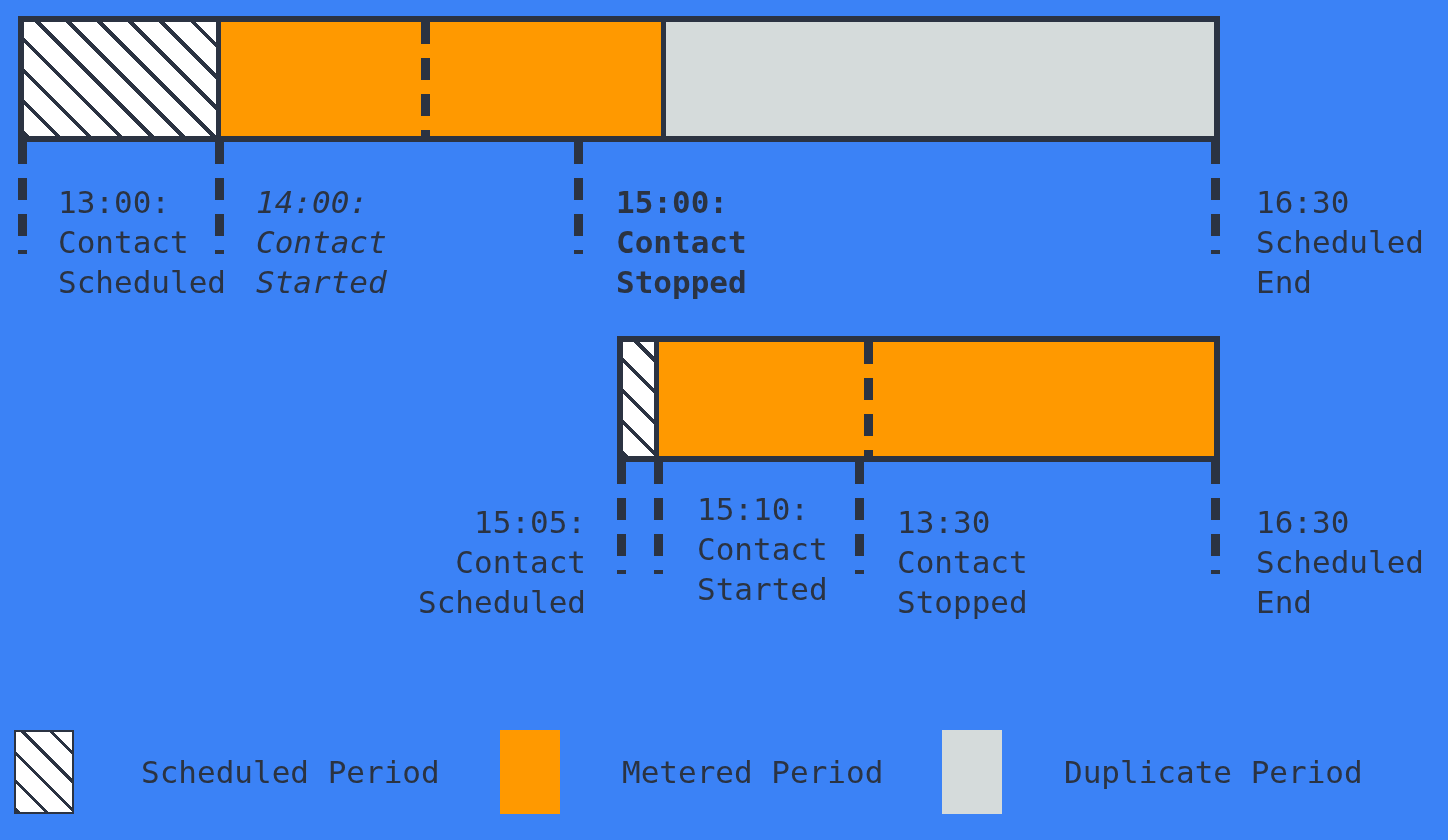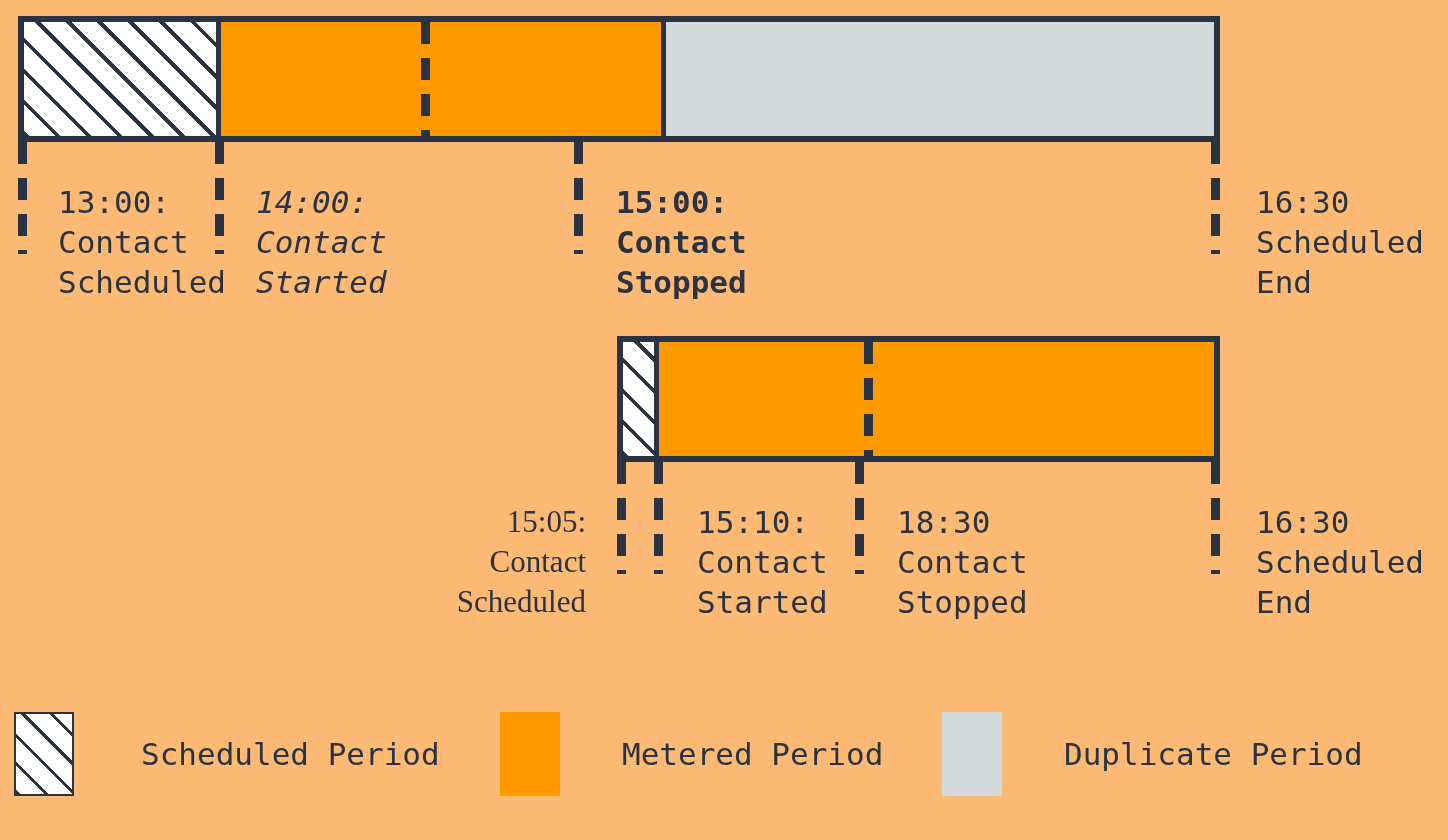--- a/index.html
+++ b/index.html
@@ -9,21 +9,21 @@
   }
   body {
     font-family: "DejaVu Sans Mono", "Liberation Mono", monospace;
     color: #2b3342;
   }
   #canvas {
     position: relative;
     width: 1448px;
     height: 840px;
     overflow: hidden;
-    background: #fdba74;
+    background: #3b82f6;
   }
 
   
   .bar {
     position: absolute;
     box-sizing: border-box;
     border: 6px solid #2b3342;
     background: #ffffff;
     display: flex;
   }
@@ -82,27 +82,27 @@
   
   .label {
     position: absolute;
     font-size: 31px;
     line-height: 40px;
     letter-spacing: 0px;
     color: #2b3342;
     white-space: pre-line;
   }
   .label.align-left  { text-align: left; }
-  .label.align-right { text-align: right; font-family: Liberation Serif, serif; }
+  .label.align-right { text-align: right; }
 
   
   #legend {
     position: absolute;
     left: 0;
-    top: 696px;
+    top: 714px;
     width: 1197px;
     height: 114px;
   }
   .legend-item {
     position: absolute;
     display: flex;
     align-items: center;
     height: 96px;
     top: 10px;
   }
@@ -165,23 +165,23 @@
     </div>
   </div>
 
   <div class="tick" style="left:617px;  top:462px; height:112px;"></div>
   <div class="tick" style="left:654px;  top:462px; height:112px;"></div>
   <div class="tick" style="left:855px;  top:462px; height:112px;"></div>
   <div class="tick" style="left:1211px; top:462px; height:112px;"></div>
 
   <div class="label align-right" style="left:396px; top:502px; width:190px;"><span>15:05:</span><br><span>Contact</span><br><span>Scheduled</span></div>
 
-  <div class="label align-left" style="left:697px; top:502px; width:190px;"><span>15:10:</span><br><span>Contact</span><br><span>Started</span></div>
-
-  <div class="label align-left" style="left:897px; top:502px; width:190px;"><span>18:30</span><br><span>Contact</span><br><span>Stopped</span></div>
+  <div class="label align-left" style="left:697px; top:489px; width:190px;"><span>15:10:</span><br><span>Contact</span><br><span>Started</span></div>
+
+  <div class="label align-left" style="left:897px; top:502px; width:190px;"><span>13:30</span><br><span>Contact</span><br><span>Stopped</span></div>
 
   <div class="label align-left" style="left:1256px; top:502px; width:190px;"><span>16:30</span><br><span>Scheduled</span><br><span>End</span></div>
 
   <div id="legend">
 
     <div class="legend-item" style="left:14px;">
       <div class="legend-swatch sw-scheduled"></div>
       <div class="legend-text" style="margin-left:67px;">Scheduled Period</div>
     </div>
 

